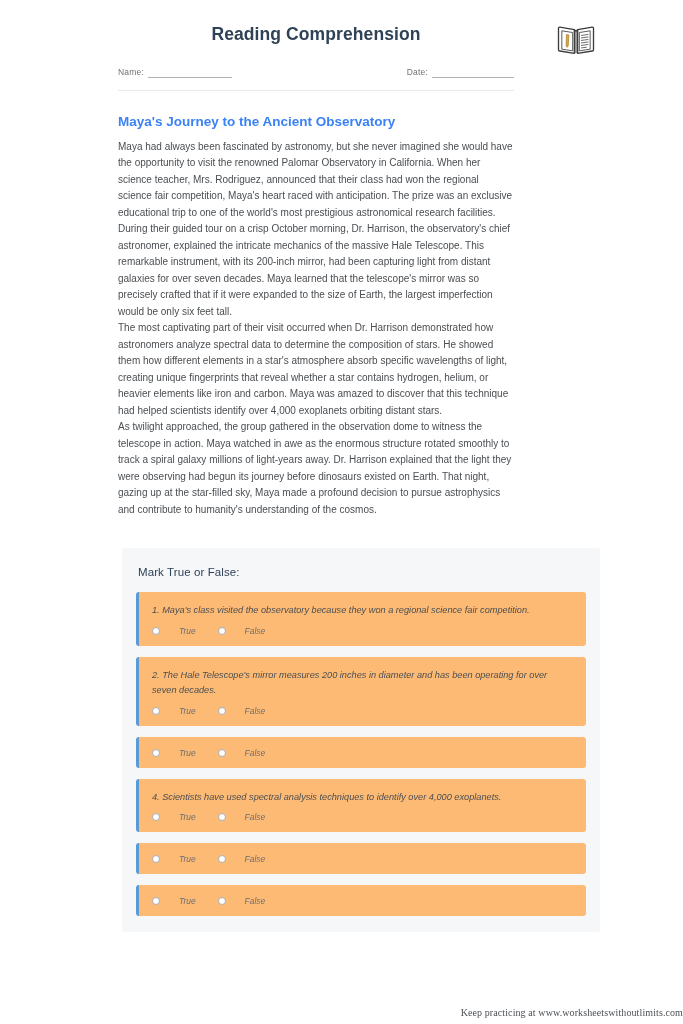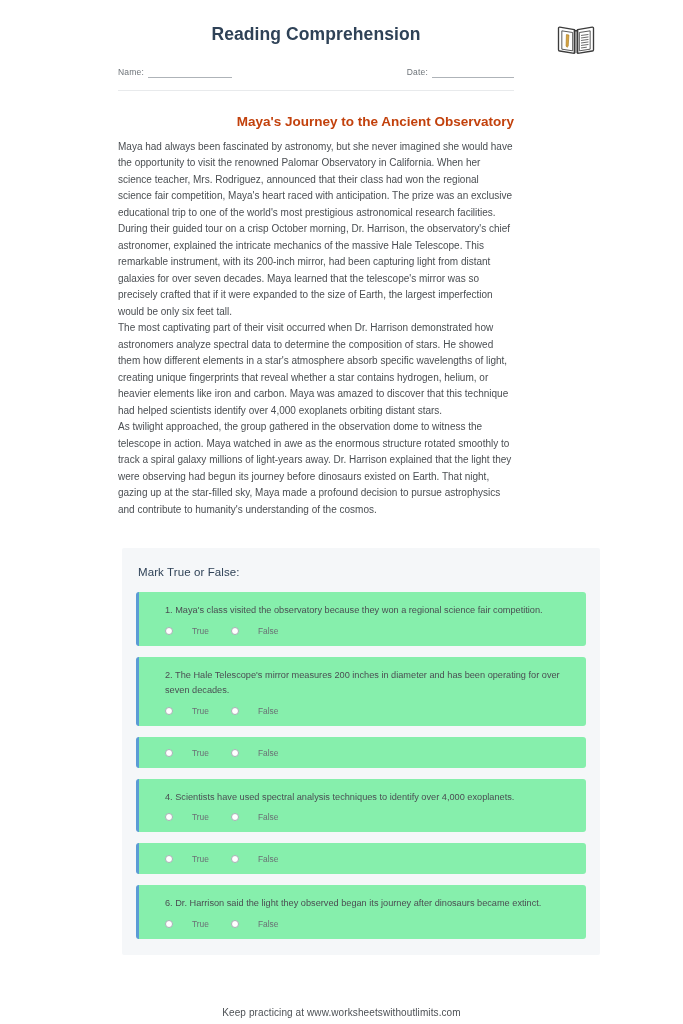--- a/index.html
+++ b/index.html
@@ -85,24 +85,23 @@
     width: 100%;
   }
 
   
   .passage {
     margin-top: 22px;
   }
   .story-title {
     font-size: 13.5px;
     font-weight: bold;
-    color: #c2410c;
+    color: #3b82f6;
     margin: 0 0 8px 0;
     line-height: 1.3;
-    text-align: right;
   }
   .story-p {
     font-size: 10px;
     line-height: 16.5px;
     color: #4a4e52;
     margin: 0;
     text-align: left;
   }
 
   
@@ -118,26 +117,27 @@
   }
   .qpanel-title {
     font-size: 11.5px;
     font-weight: normal;
     color: #2f4257;
     margin: 0 0 14px 2px;
     letter-spacing: 0.1px;
   }
 
   .qcard {
-    background: #86efac;
+    background: #fdba74;
     border-left: 3px solid #5b9bd5;
     border-radius: 3px;
-    padding: 11px 12px 10px 26px;
+    padding: 11px 12px 10px 13px;
     margin-bottom: 11px;
     box-sizing: border-box;
+    font-style: italic;
   }
   .qcard:last-child { margin-bottom: 0; }
 
   .qtext {
     font-size: 9.2px;
     line-height: 15.5px;
     color: #4a4e52;
     margin: 0 0 7px 0;
   }
 
@@ -162,24 +162,24 @@
     background: #fff;
     box-sizing: border-box;
   }
 
   
   .footer {
     position: absolute;
     left: 0;
     right: 0;
     bottom: 6px;
-    text-align: center;
+    text-align: right;
     font-size: 10px;
     color: #4d5155;
-    font-family: Liberation Sans, sans-serif;
+    font-family: Liberation Serif, serif;
     letter-spacing: 0.1px;
   }
 </style>
 </head>
 <body>
 
 <div class="page">
   <div class="sheet">
 
     <div class="header">
@@ -301,21 +301,20 @@
             <span>True</span>
           </label>
           <label class="choice">
             <span class="radio"></span>
             <span>False</span>
           </label>
         </div>
       </div>
 
       <div class="qcard">
-        <p class="qtext">6. Dr. Harrison said the light they observed began its journey after dinosaurs became extinct.</p>
         <div class="choices">
           <label class="choice">
             <span class="radio"></span>
             <span>True</span>
           </label>
           <label class="choice">
             <span class="radio"></span>
             <span>False</span>
           </label>
         </div>

